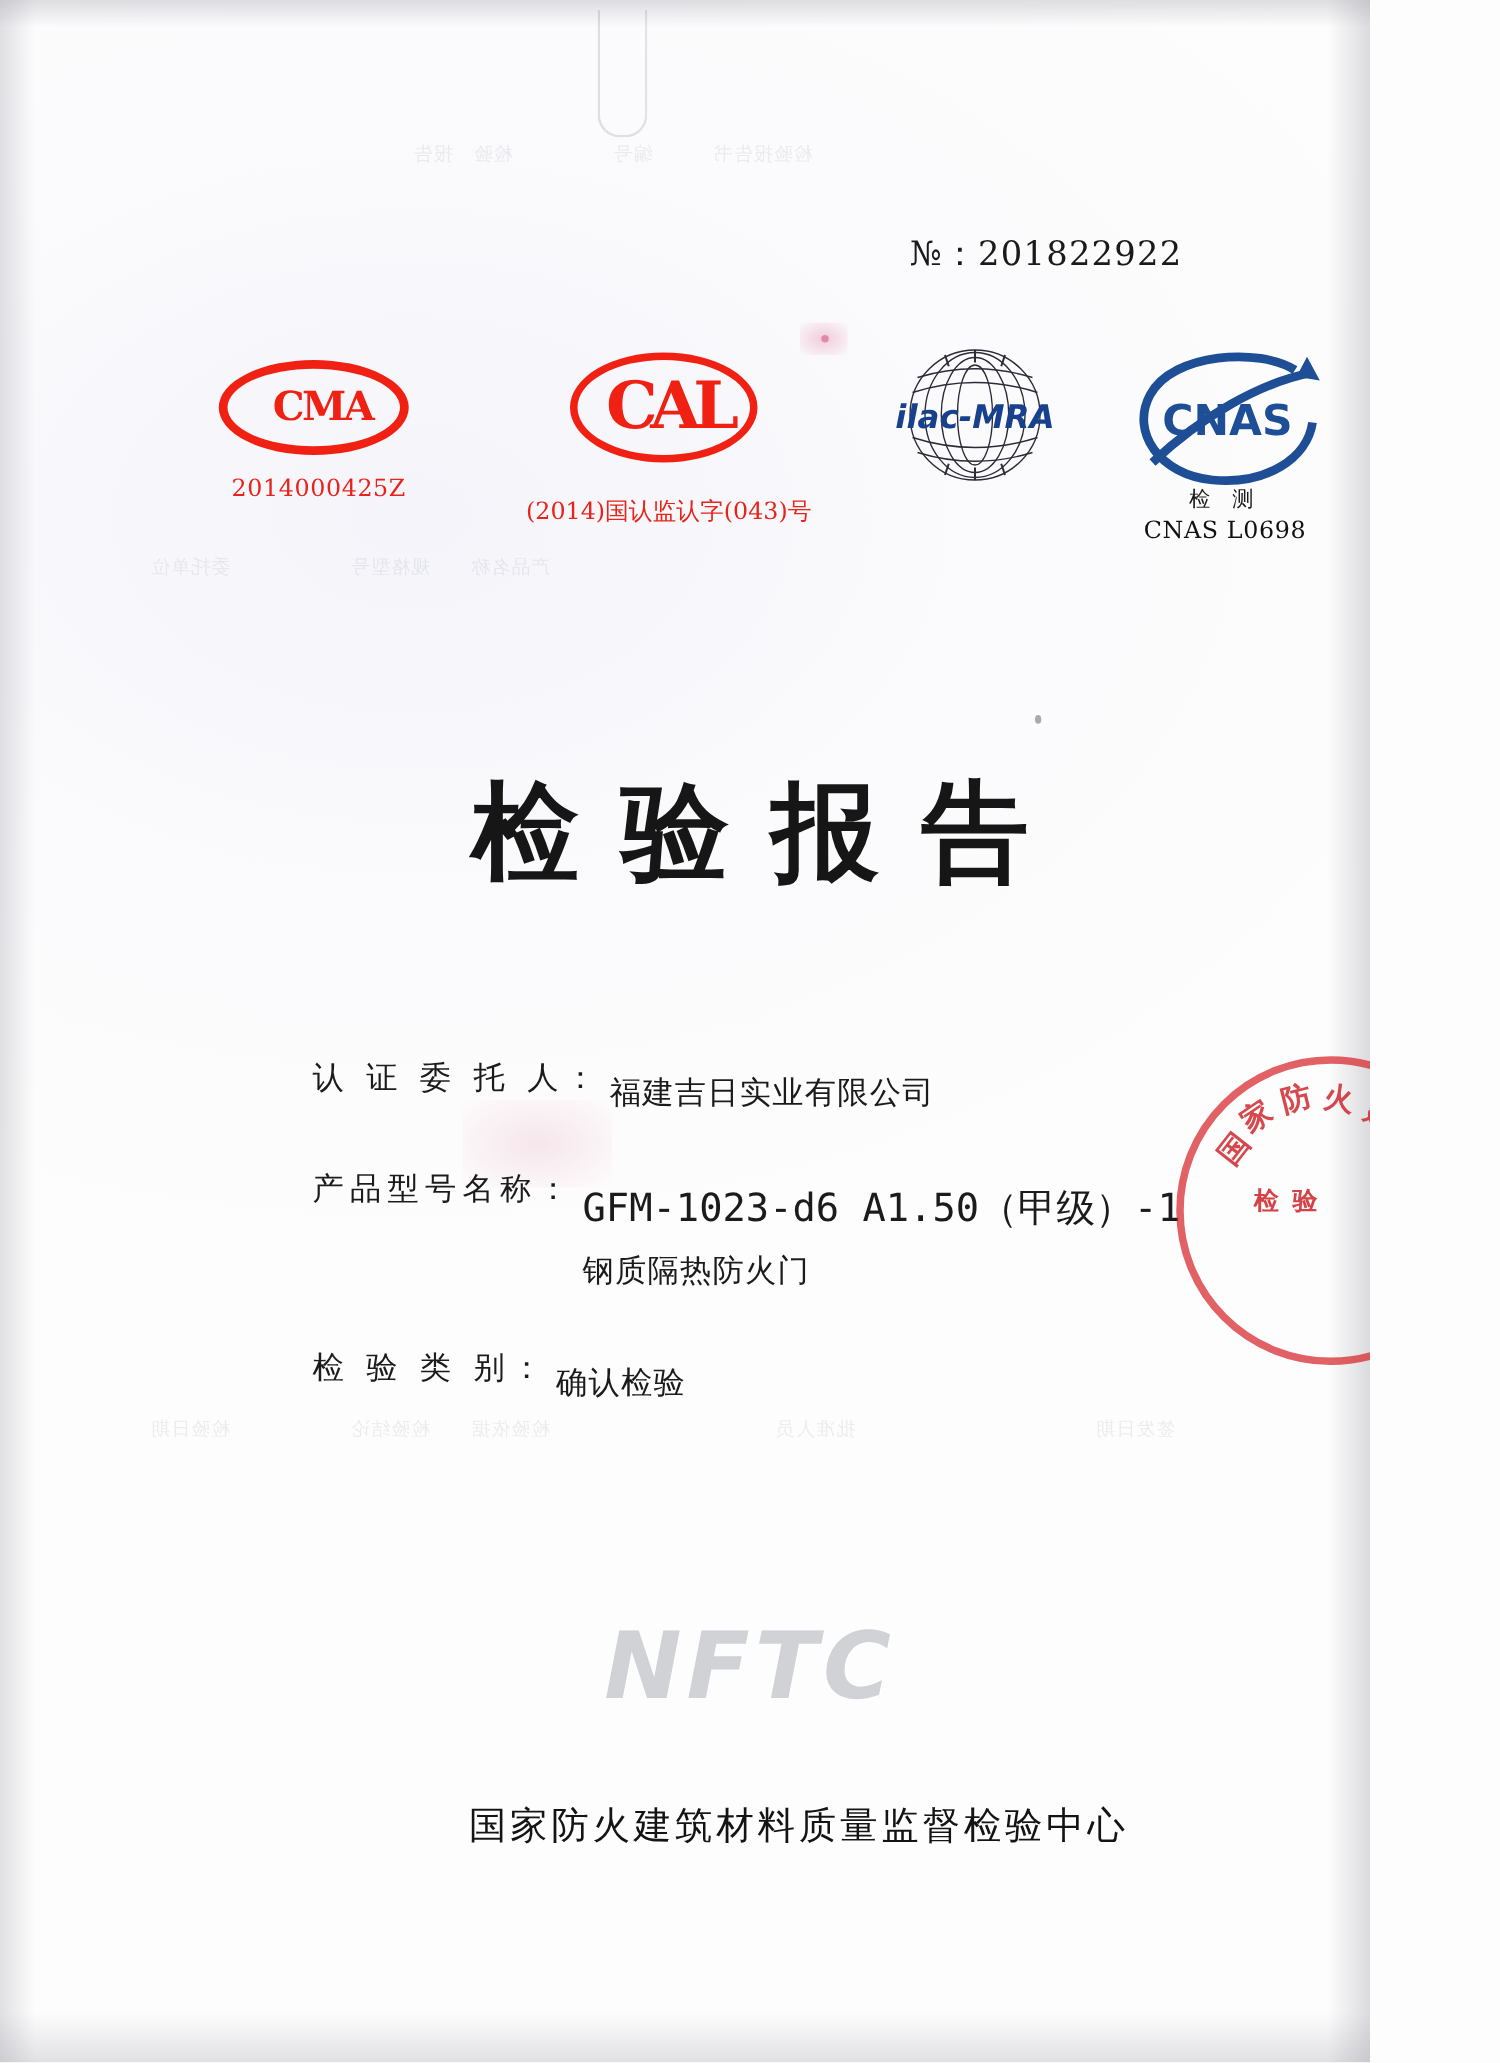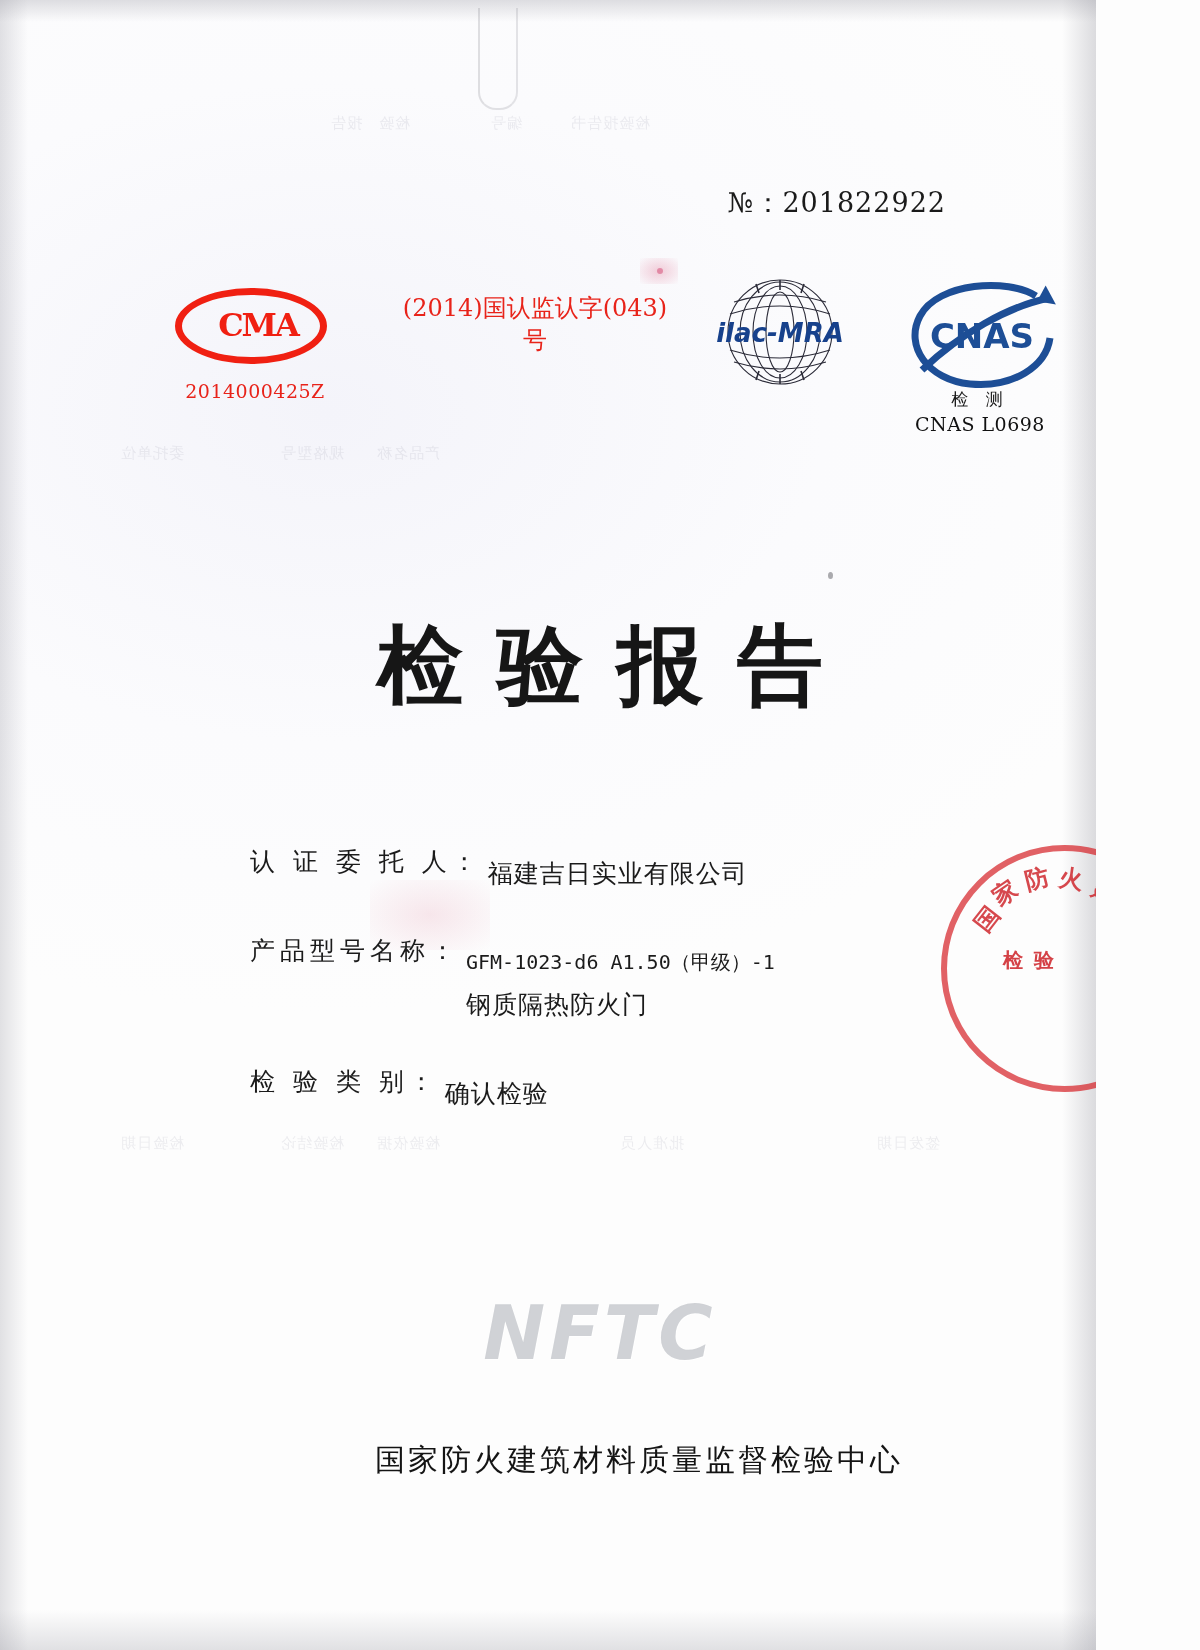--- a/index.html
+++ b/index.html
@@ -140,22 +140,22 @@
     position: absolute;
     left: 0; top: 12px;
     width: 170px;
     font-family: "DejaVu Serif", "Liberation Serif", serif;
     font-weight: bold;
     font-size: 52px;
     color: #f02012;
     letter-spacing: -6px;
   }
   .cal-code {
-    margin-top: 10px;
-    font-size: 24px;
+    margin-top: 24px;
+    font-size: 19px;
     color: #e8231a;
     font-family: "DejaVu Serif", "Liberation Serif", serif;
   }
 
   
   .ilac { left: 690px; top: 6px; width: 180px; }
   .ilac-mark { position: relative; width: 168px; height: 122px; margin: 0 auto; }
   .ilac-mark svg { display: block; }
 
   
@@ -214,21 +214,21 @@
     font-family: "DejaVu Sans", "Liberation Sans", sans-serif;
     letter-spacing: 1px;
     margin-top: 12px;
   }
   .field-value .line2 {
     display: block;
     margin-top: 12px;
   }
   .mono-val {
     font-family: "DejaVu Sans Mono", "Liberation Mono", monospace;
-    font-size: 20px;
+    font-size: 31px;
     letter-spacing: 0px;
   }
 
   
   .watermark {
     position: absolute;
     left: 0; top: 1290px;
     width: 1200px;
     text-align: center;
     font-family: "DejaVu Sans", "Liberation Sans", sans-serif;
@@ -337,20 +337,24 @@
 
     <div class="logo-block cma">
       <div class="cma-mark">
         <div class="cma-ellipse"></div>
         <div class="cma-text">CMA</div>
       </div>
       <div class="cma-code">2014000425Z</div>
     </div>
 
     <div class="logo-block cal">
+      <div class="cal-mark">
+        <div class="cal-ellipse"></div>
+        <div class="cal-letters">CAL</div>
+      </div>
       <div class="cal-code">(2014)国认监认字(043)号</div>
     </div>
 
     <div class="logo-block ilac">
       <div class="ilac-mark">
         <svg width="168" height="122" viewBox="0 0 168 122">
           <g fill="none" stroke="#2b2b38" stroke-width="1.1">
             <circle cx="84" cy="58" r="52"></circle>
             <ellipse cx="84" cy="58" rx="40" ry="50"></ellipse>
             <ellipse cx="84" cy="58" rx="27" ry="46"></ellipse>

